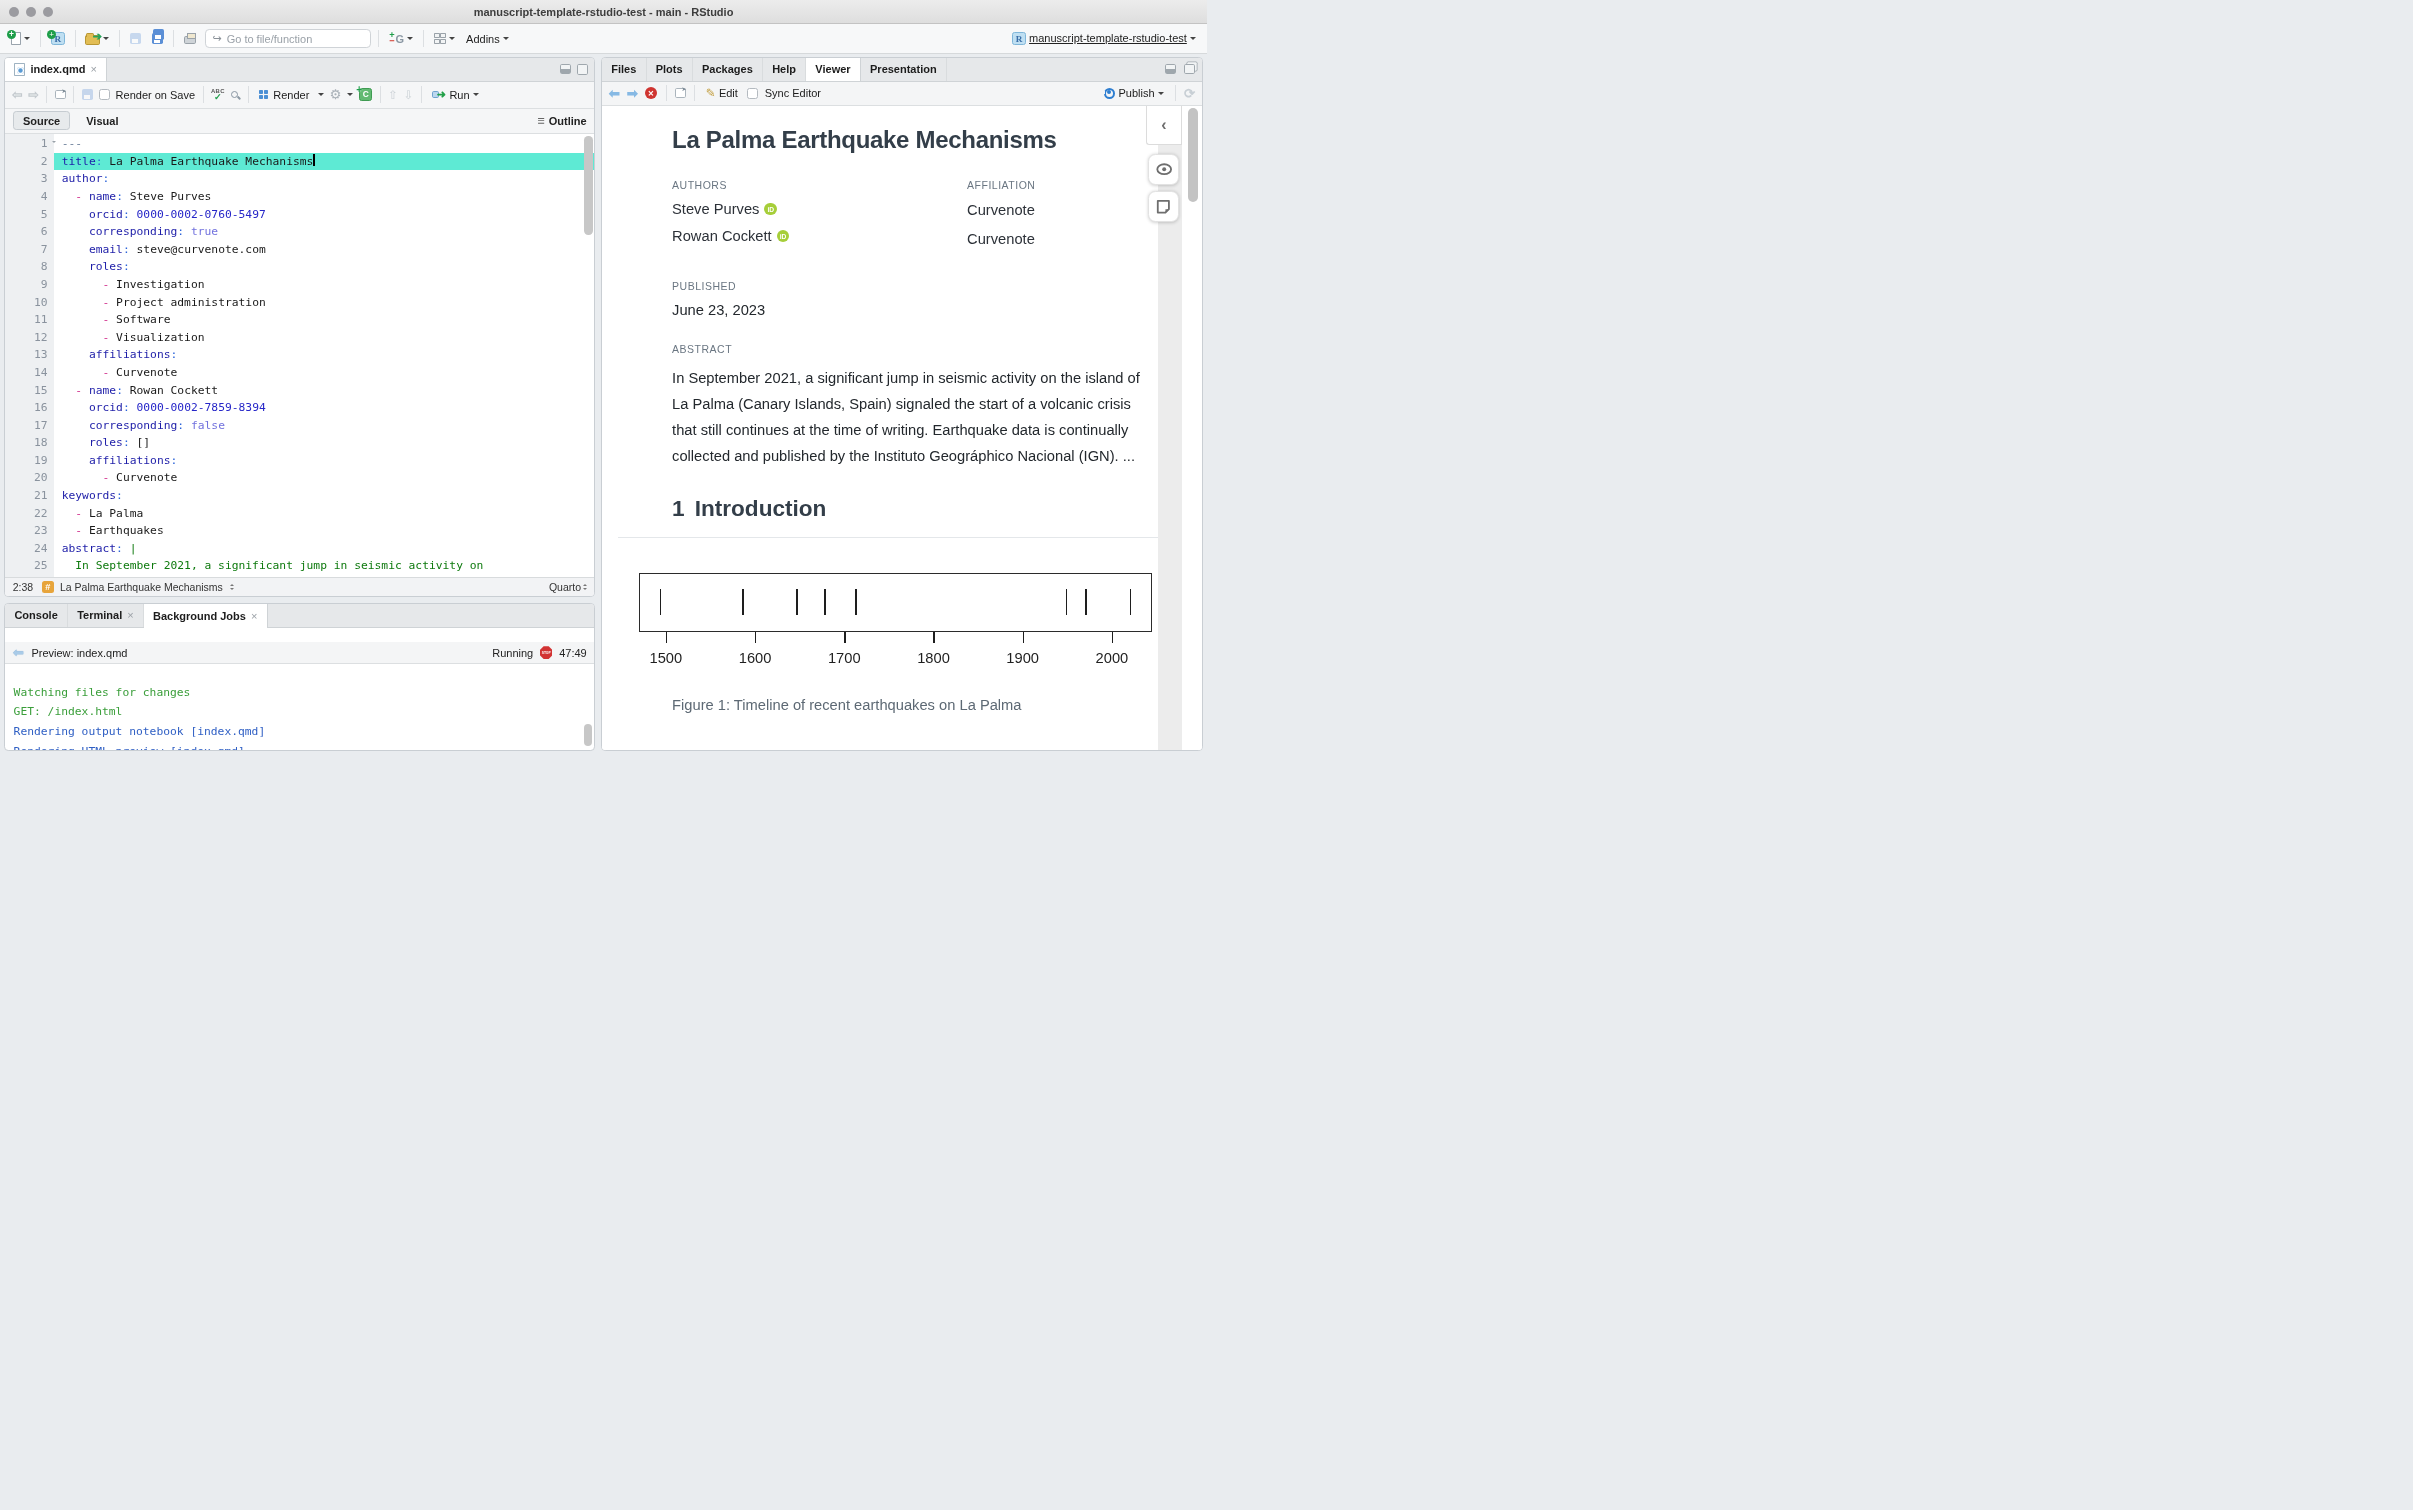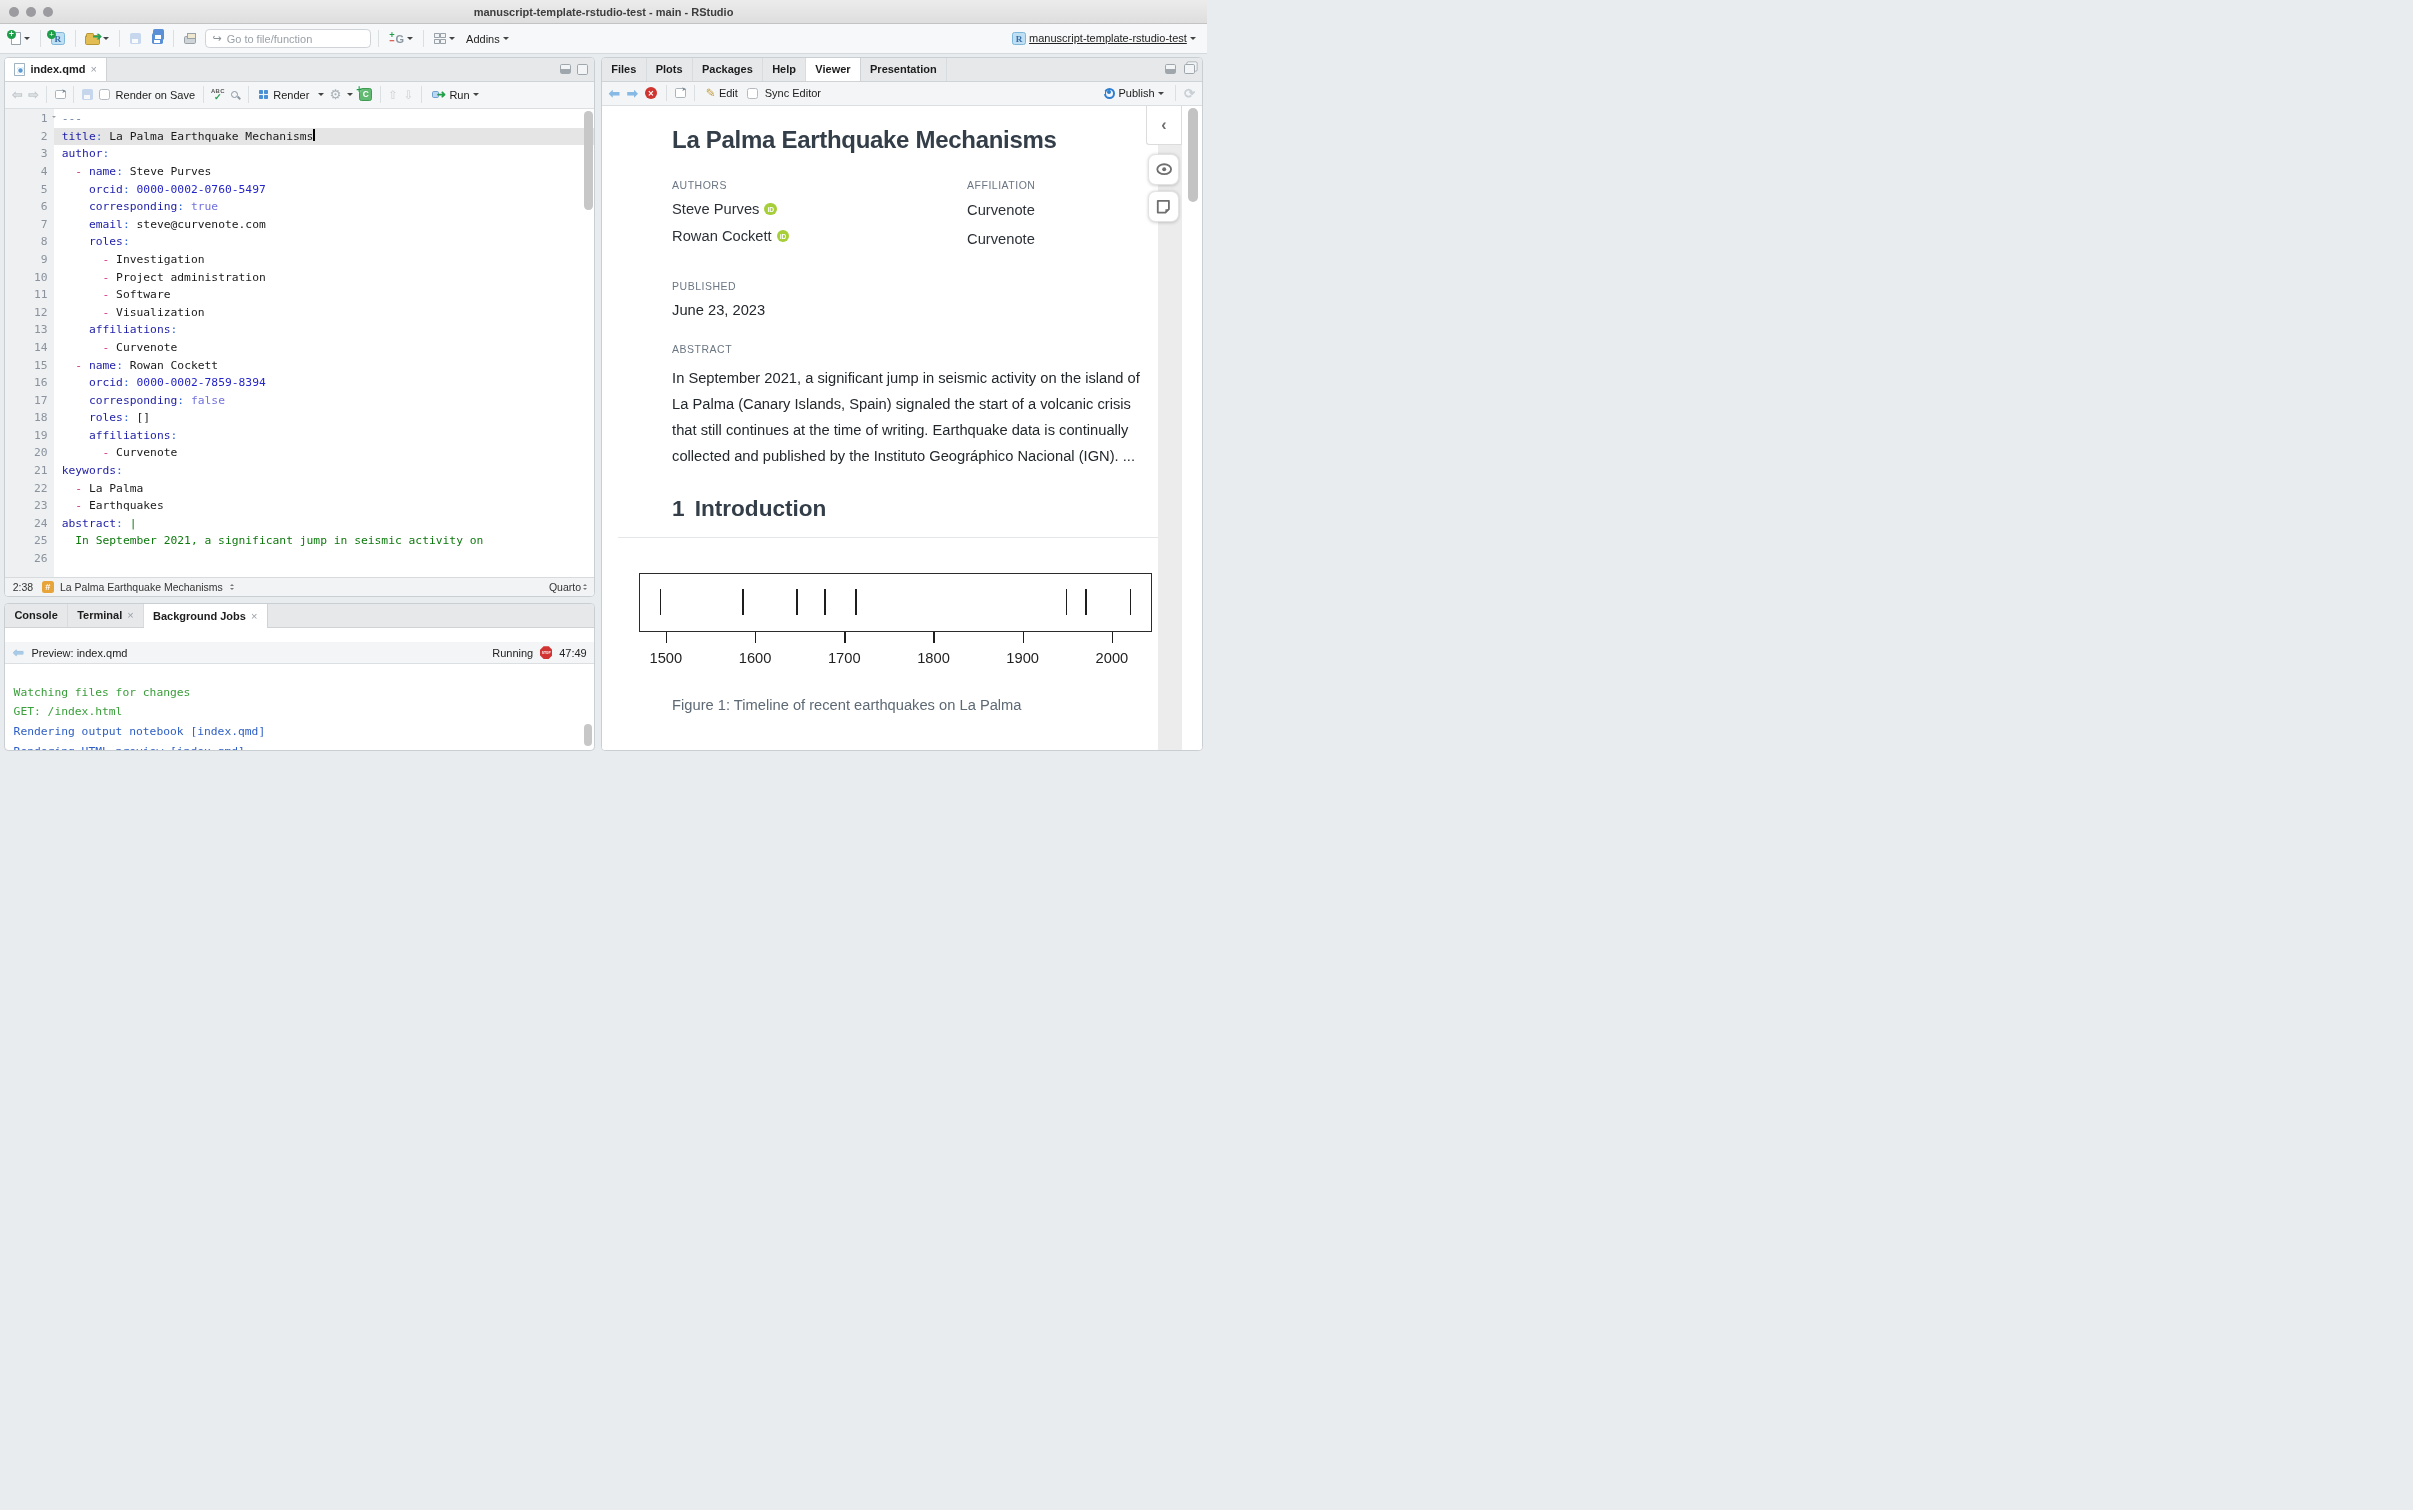--- a/index.html
+++ b/index.html
@@ -105,21 +105,21 @@
   .outline-btn { margin-left:auto; display:flex; align-items:center; gap:4.2px; color:#222; font-weight:600; }
   .outline-ico { color:#666; font-size:12.6px; }
 
   .code-wrap { flex:1; display:flex; position:relative; overflow:hidden;
                font-family:"DejaVu Sans Mono", monospace; font-size:11.3px; line-height:17.6px; }
   .gutter { width:49px; background:#eef0f2; color:#8a939e; text-align:right; padding:1.7px 6.7px 0 0; user-select:none; }
   .gutter .gnum { height:17.6px; position:relative; }
   .gutter .fold { position:absolute; right:-8.4px; top:5.9px; width:0; height:0; border:2.9px solid transparent; border-top-color:#9aa2a9; }
   .codecol { flex:1; padding-top:1.7px; white-space:pre; position:relative; }
   .cline { height:17.6px; padding-left:7.5px; }
-  .cline.current { background:#e5e5e5; }
+  .cline.current { background:#5eead4; }
   .tk-m { color:var(--c-syntax_muted,#6c7f9a); }
   .tk-k { color:var(--c-syntax_key,#1d1da8); }
   .tk-c { color:var(--c-syntax_colon,#2b63d9); }
   .tk-d { color:var(--c-syntax_dash,#d2348f); }
   .tk-t { color:#1a1a1a; }
   .tk-b { color:var(--c-syntax_bool,#7272de); }
   .tk-o { color:var(--c-syntax_number,#2626c8); }
   .tk-g { color:var(--c-syntax_string,#0e7a0e); }
   .cursor { display:inline-block; width:1.7px; height:12.6px; background:#000; vertical-align:-1.7px; }
   .ed-scroll { position:absolute; right:1.7px; top:2.5px; width:8.4px; height:99px; background:#c7c7c7; border-radius:4.2px; }
@@ -331,20 +331,28 @@
         <span class="updn">⇧</span>
         <span class="updn">⇩</span>
         <span class="tb-sep"></span>
         <span class="icon-btn">
           <span class="run-ico">
               <span class="run-sq"></span>
               <span class="run-arrow">➜</span>
             </span>
           <span class="label-dark">Run</span>
           <span class="caret"></span>
+        </span>
+      </div>
+      <div class="srcrow">
+        <span class="chip">Source</span>
+        <span class="chip plain">Visual</span>
+        <span class="outline-btn">
+          <span class="outline-ico">≡</span>
+          <span>Outline</span>
         </span>
       </div>
       <div class="code-wrap">
         <div class="gutter" id="gutter">
             <div class="gnum">1<span class="fold"></span></div>
             <div class="gnum">2</div>
             <div class="gnum">3</div>
             <div class="gnum">4</div>
             <div class="gnum">5</div>
             <div class="gnum">6</div>

